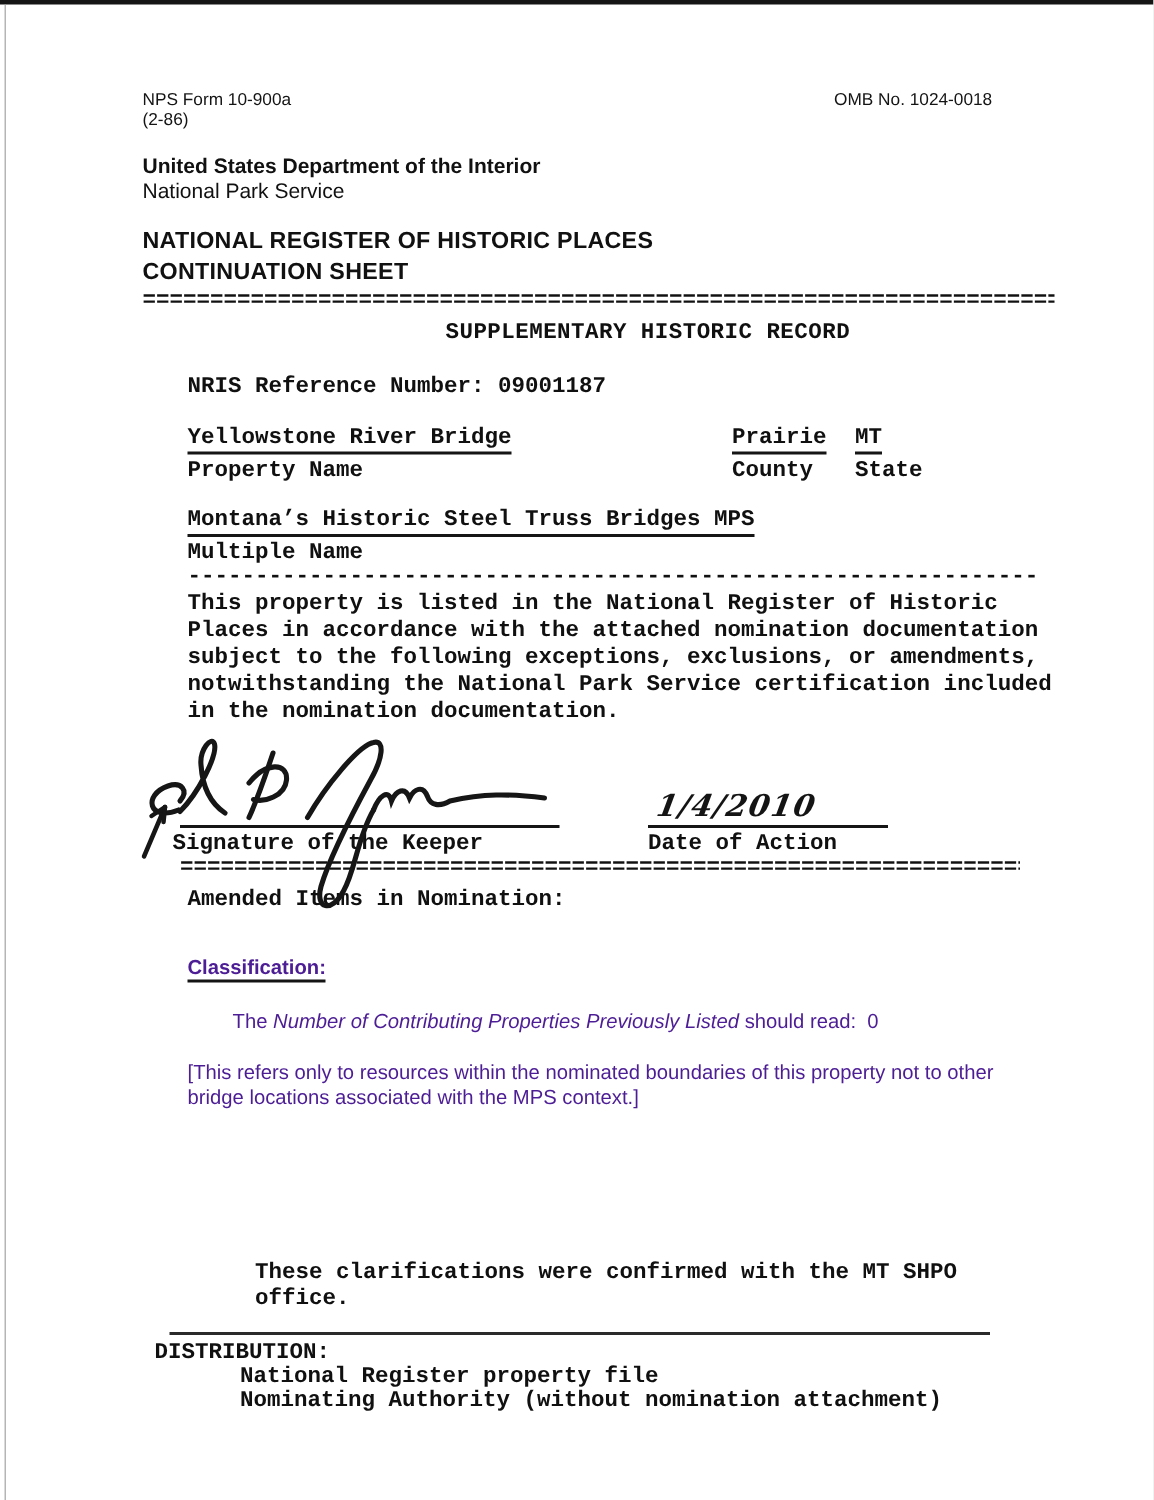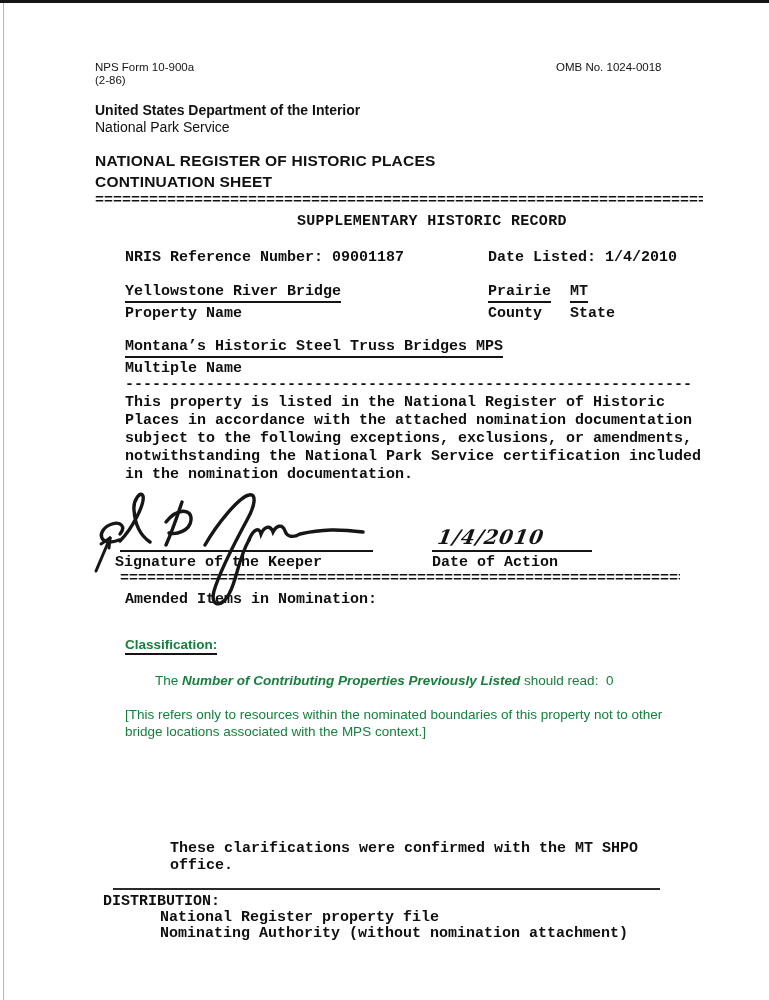--- a/index.html
+++ b/index.html
@@ -54,21 +54,21 @@
     font-family:"DejaVu Serif", serif; font-style:italic; font-weight:bold;
     font-size:20px; transform:skewX(-10deg); letter-spacing:1px; color:#141414;
   }
   .sig-labels { position:relative; height:18px; margin-top:2px; }
   .sig-label-left { position:absolute; left:20px; top:0; }
   .sig-label-right { position:absolute; left:337px; top:0; }
   .arrow-mark { position:absolute; left:-2px; top:26px; z-index:4; }
 
   .amended { margin-top:6px; margin-left:30px; }
 
-  .classification { margin-top:28px; margin-left:30px; font-size:13.5px; line-height:17px; color:#15803d; }
+  .classification { margin-top:28px; margin-left:30px; font-size:13.5px; line-height:17px; color:#4c1d95; }
   .class-heading { font-weight:bold; border-bottom:2px solid #141414; display:inline-block; }
   .class-line { white-space:pre-wrap; }
   .class-note { white-space:pre-line; }
 
   .confirm-line { margin-top:100px; margin-left:75px; }
   .rule { margin-top:14px; margin-left:18px; width:547px; border-top:2px solid #2a2a2a; }
   .distribution { margin-top:4px; margin-left:8px; line-height:16px; }
   .dist-item { margin-left:57px; }
 </style>
 </head>
@@ -91,21 +91,20 @@
       <div>CONTINUATION SHEET</div>
     </div>
 
 
     <div class="mono divider eq-top">================================================================================</div>
 
     <div class="mono listing-heading">SUPPLEMENTARY HISTORIC RECORD</div>
 
     <div class="row nris-row mono indent">
       <span>NRIS Reference Number: 09001187</span>
-      <span class="abs-col" style="left:363px;">Date Listed: 1/4/2010</span>
     </div>
 
     <div class="row name-block mono indent">
       <span class="uline">Yellowstone River Bridge</span>
       <span class="field-label">Property Name</span>
       <span class="abs-col col-county" style="left:363px;">
         <span class="uline">Prairie</span>
         <span class="field-label">County</span>
       </span>
       <span class="abs-col" style="left:445px;font-family:Liberation Mono, monospace;">
@@ -155,21 +154,21 @@
       <span class="sig-label-right">Date of Action</span>
     </div>
 
     <div class="mono divider eq-bottom">================================================================================</div>
 
     <div class="mono amended">Amended Items in Nomination:</div>
 
     <div class="classification">
       <span class="class-heading">Classification:</span>
       <div class="class-line">
-        <span>The </span><span style="font-style:italic;font-weight:bold;">Number of Contributing Properties Previously Listed</span><span> should read:  0</span>
+        <span>The </span><span style="font-style:italic;">Number of Contributing Properties Previously Listed</span><span> should read:  0</span>
       </div>
       <div class="class-note">[This refers only to resources within the nominated boundaries of this property not to other
 bridge locations associated with the MPS context.]</div>
     </div>
 
     <div class="mono confirm-line">These clarifications were confirmed with the MT SHPO office.</div>
     <div class="rule"></div>
     <div class="mono distribution">
       <div>DISTRIBUTION:</div>
       <div class="dist-item">National Register property file</div>

